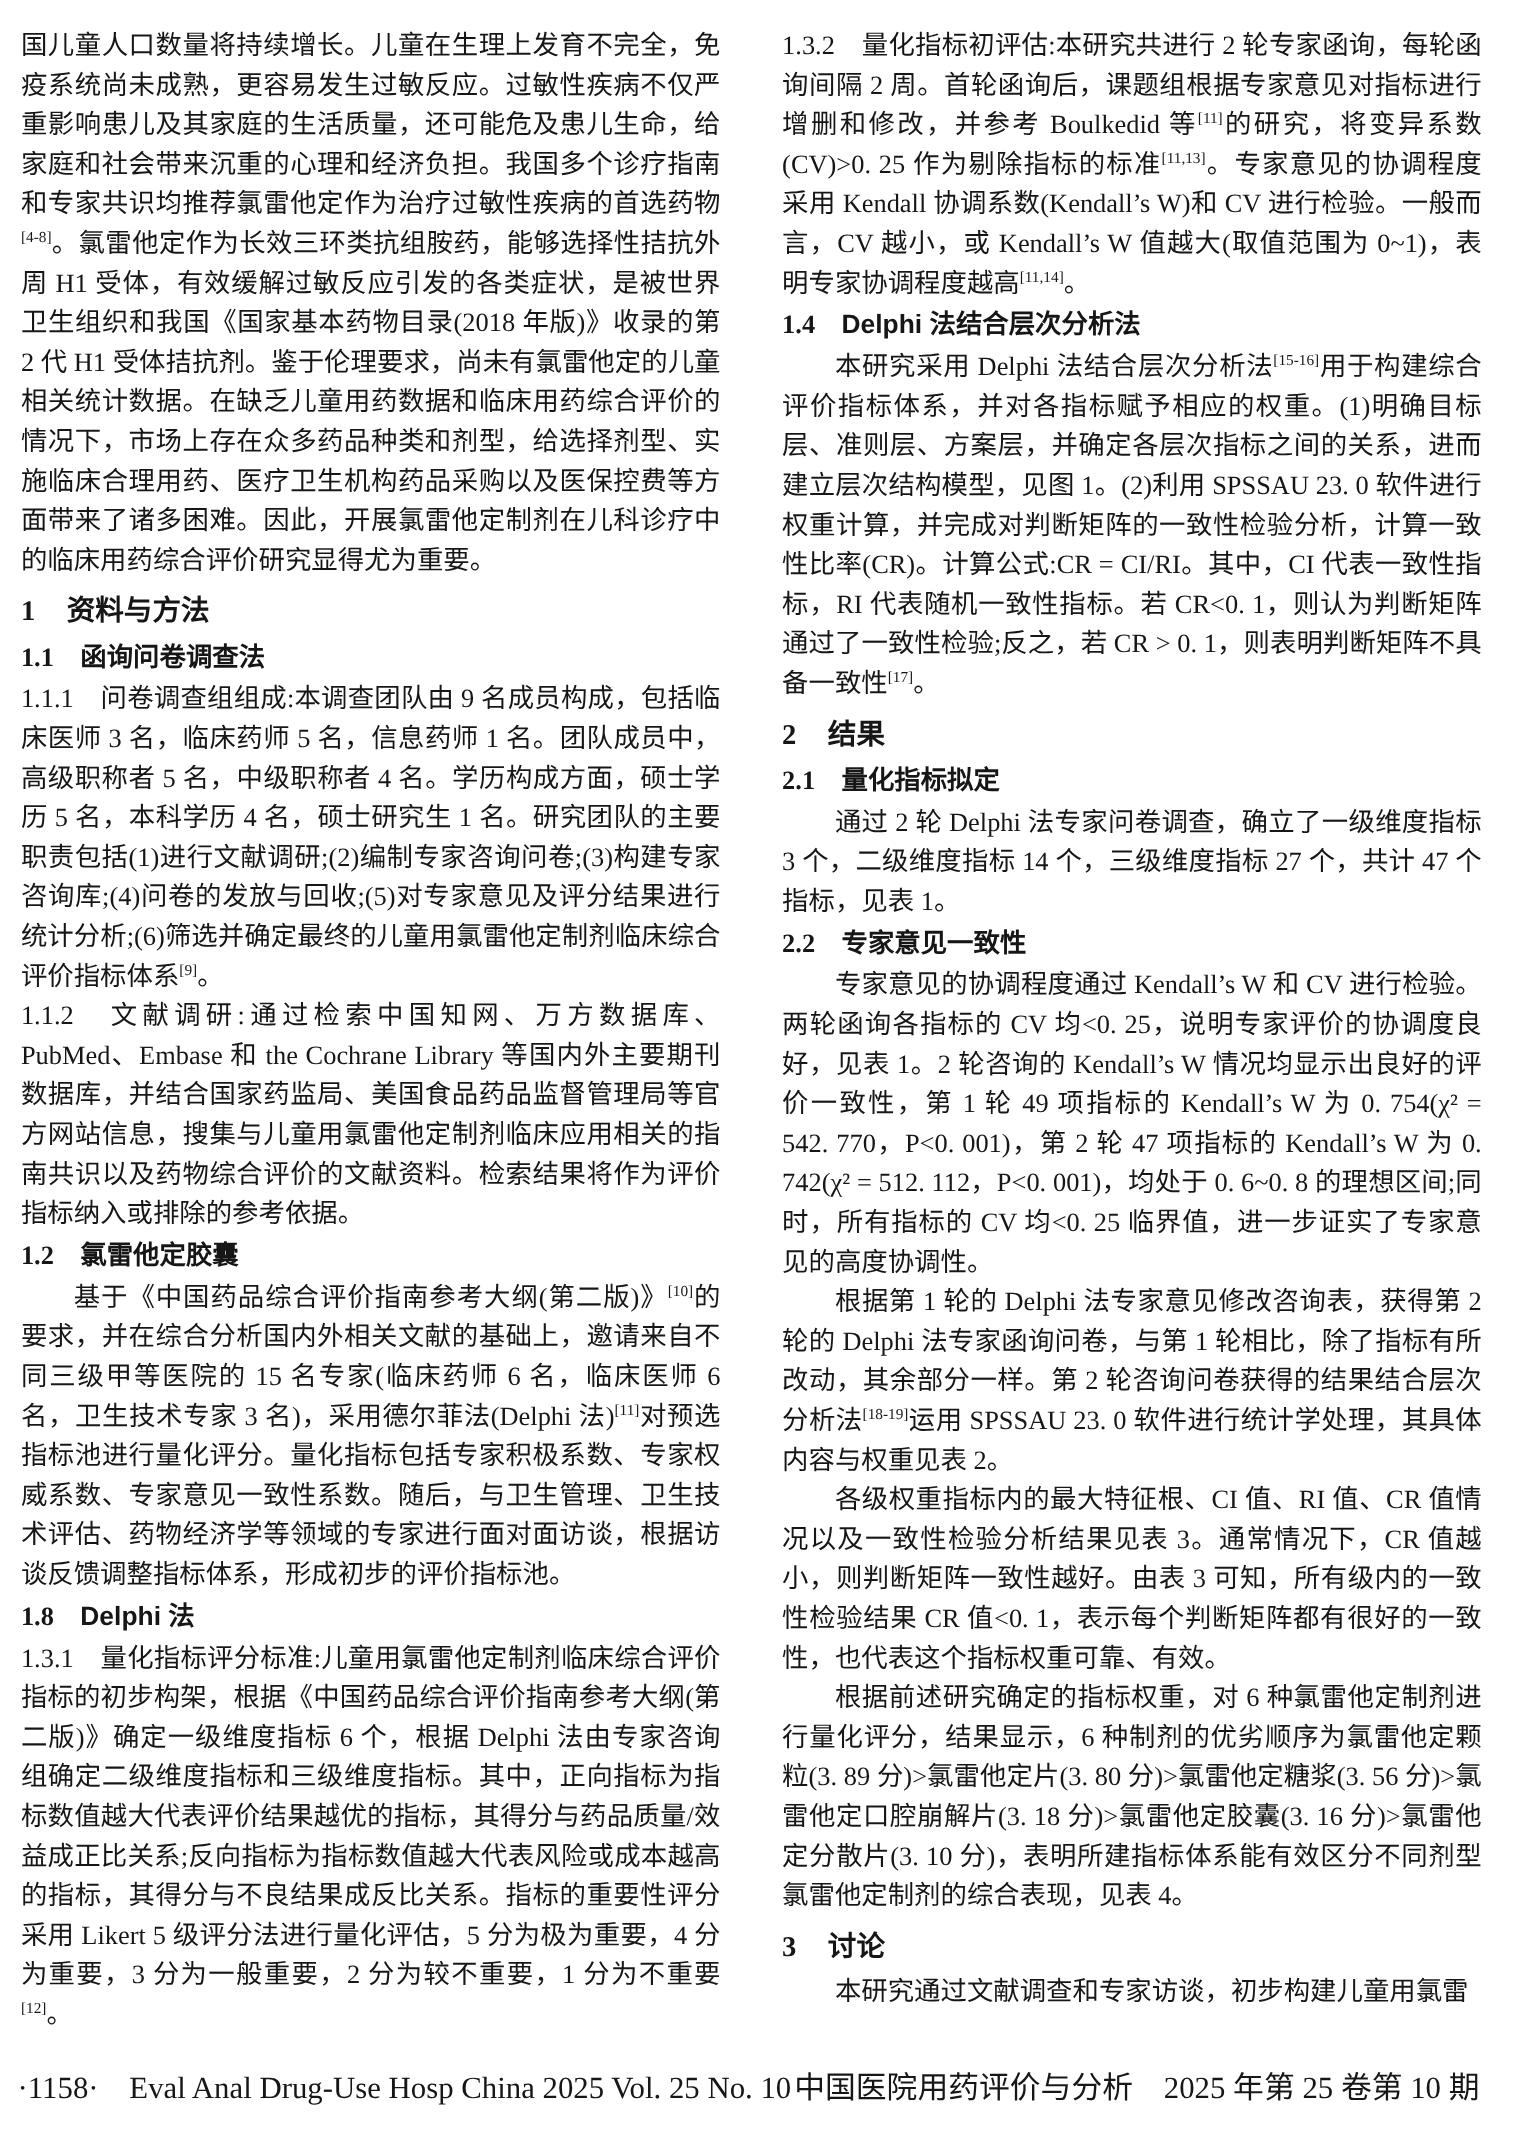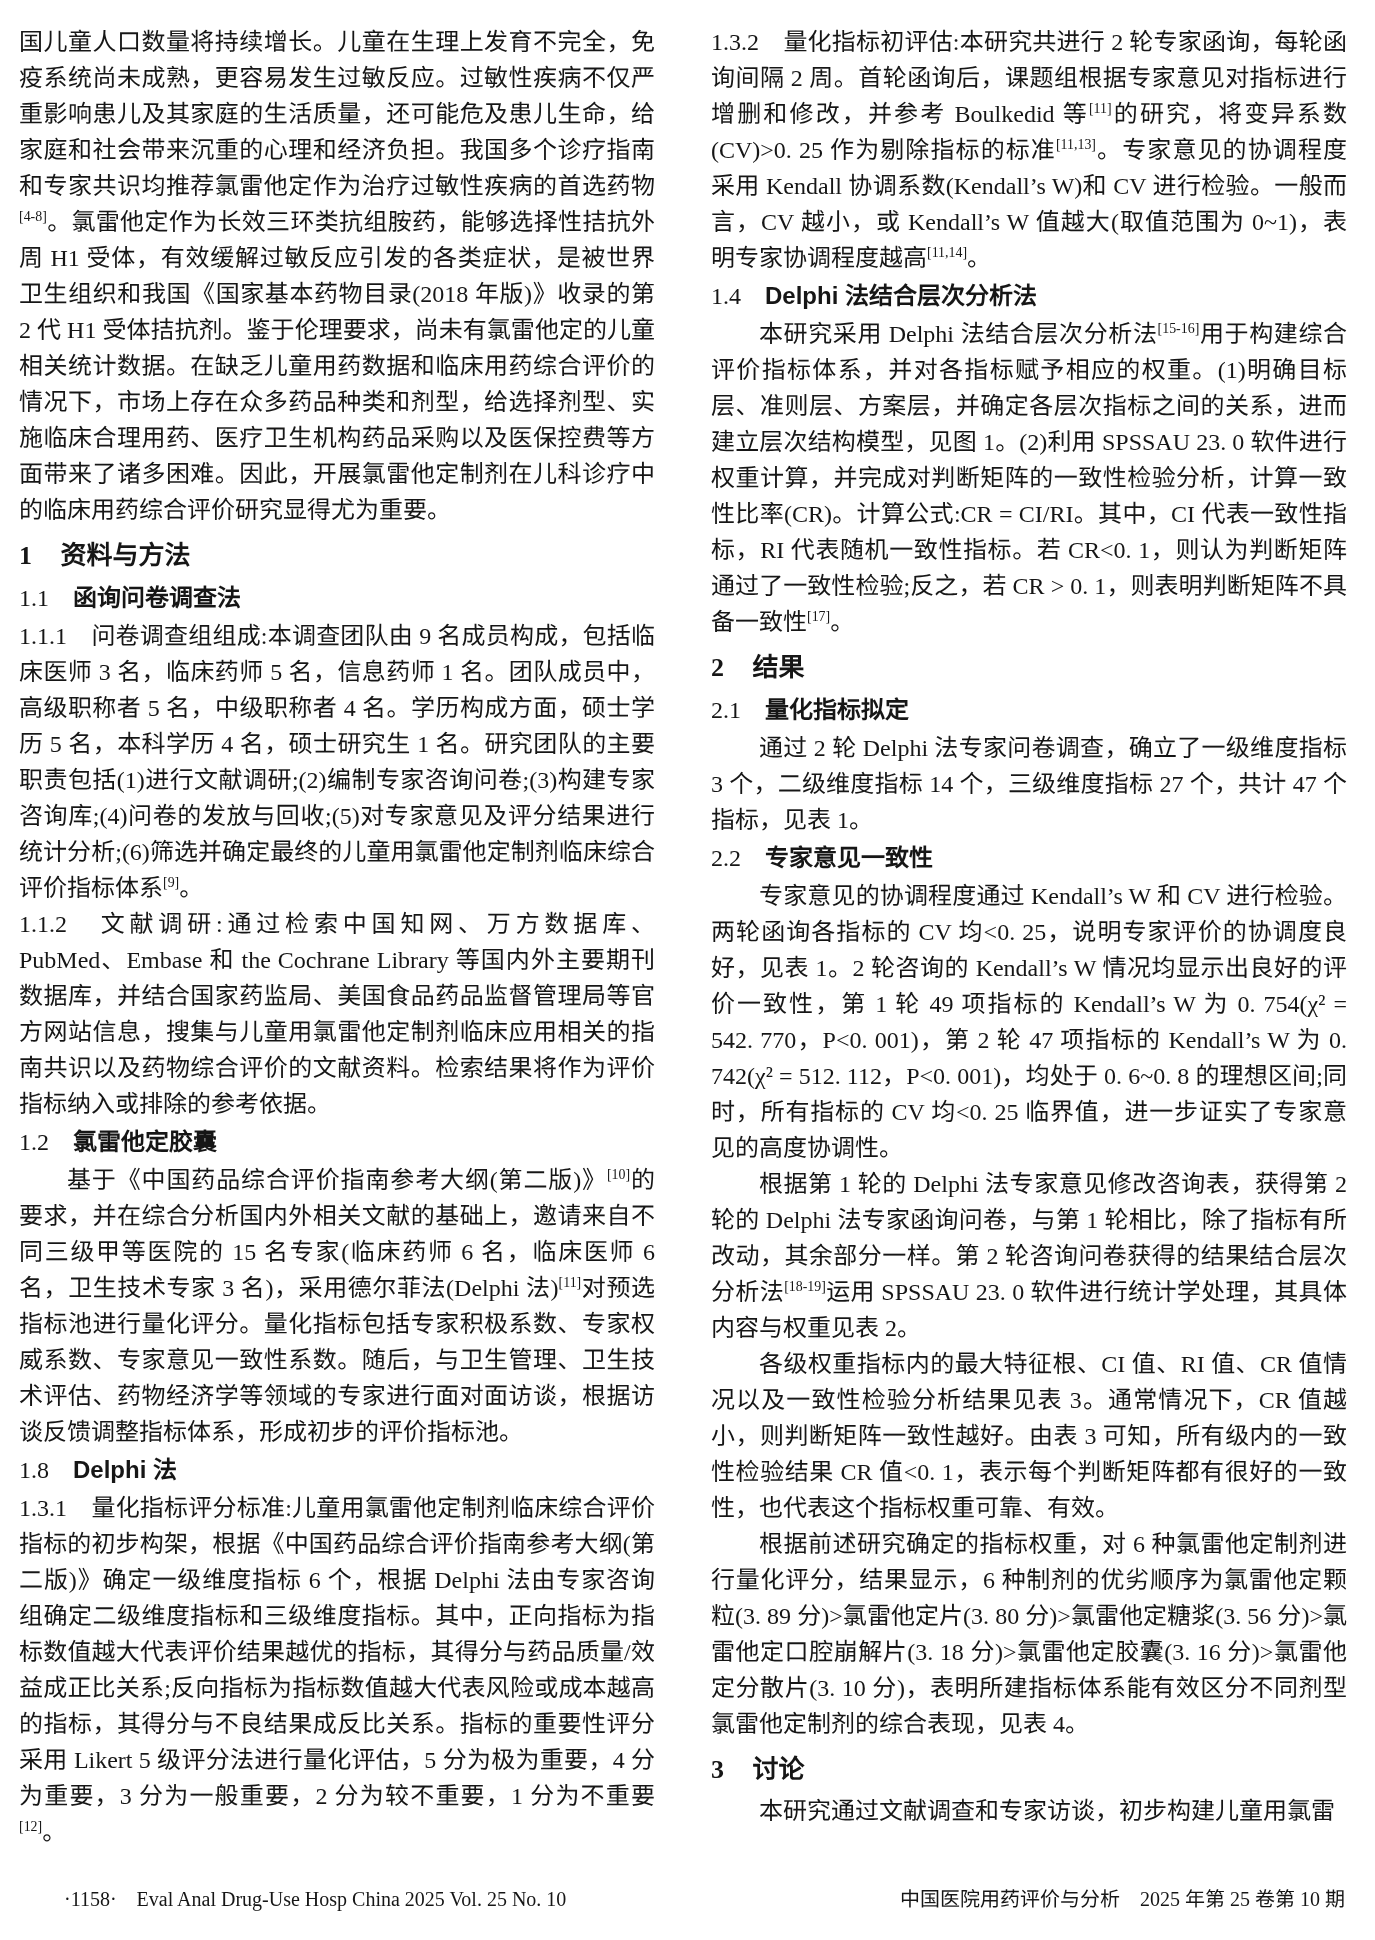--- a/index.html
+++ b/index.html
@@ -58,34 +58,33 @@
   .h1 .htitle { margin-left: 1.1em; }
   .h2 {
     margin: 1px 0;
     font-size: 24px;
     line-height: 38px;
     font-weight: 700;
     font-family: "Liberation Sans", "DejaVu Sans", sans-serif;
   }
   .h2 .hnum {
     font-family: "Liberation Serif", "DejaVu Serif", serif;
-    font-weight: 400;
+    font-weight: 700;
   }
   .h2 .htitle { margin-left: 1.0em; }
   .footer {
     position: absolute;
     left: 16px;
     right: 30px;
     bottom: 26px;
     display: flex;
     justify-content: space-between;
     align-items: baseline;
-    font-size: 20px;
+    font-size: 28px;
     line-height: 30px;
-    margin-left: 48px;
   }
   .footer .fl { white-space: nowrap; }
   .footer .fr { white-space: nowrap; }
 </style>
 </head>
 <body>
 
 <div class="page">
   <div class="cols">
 

